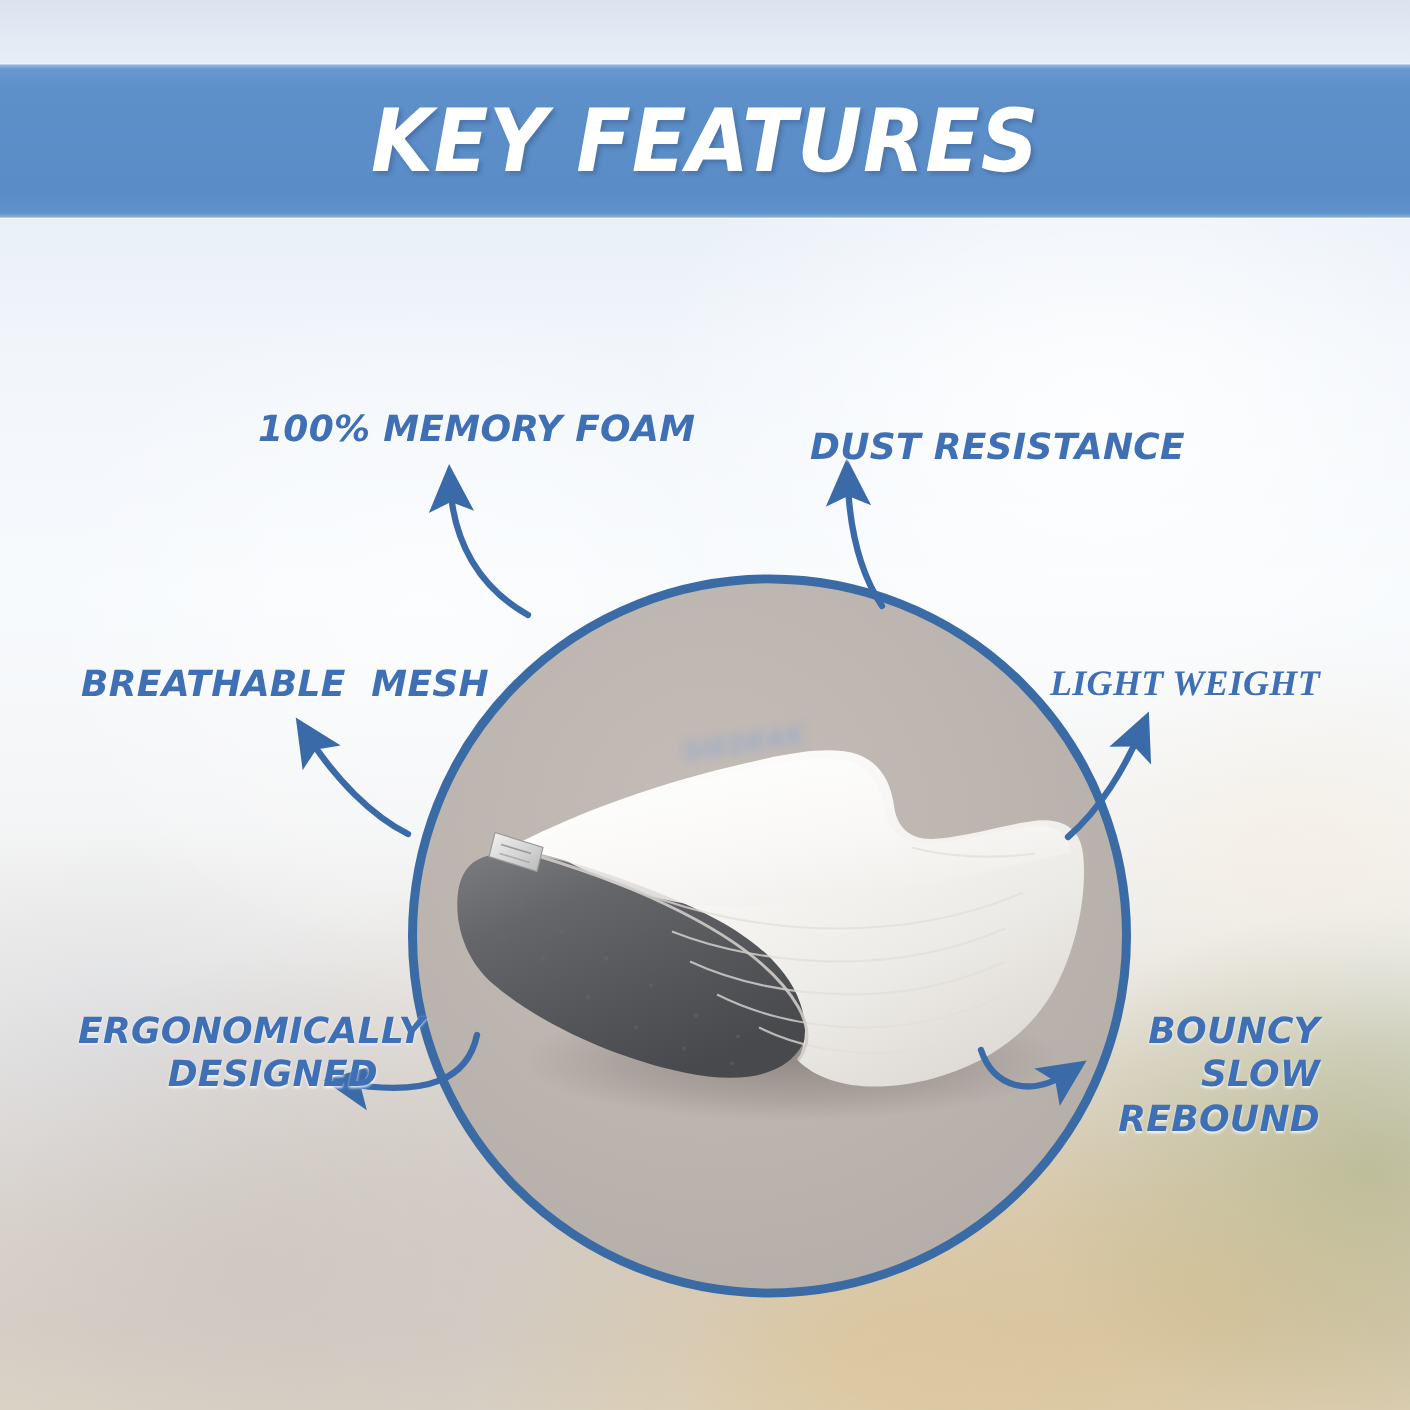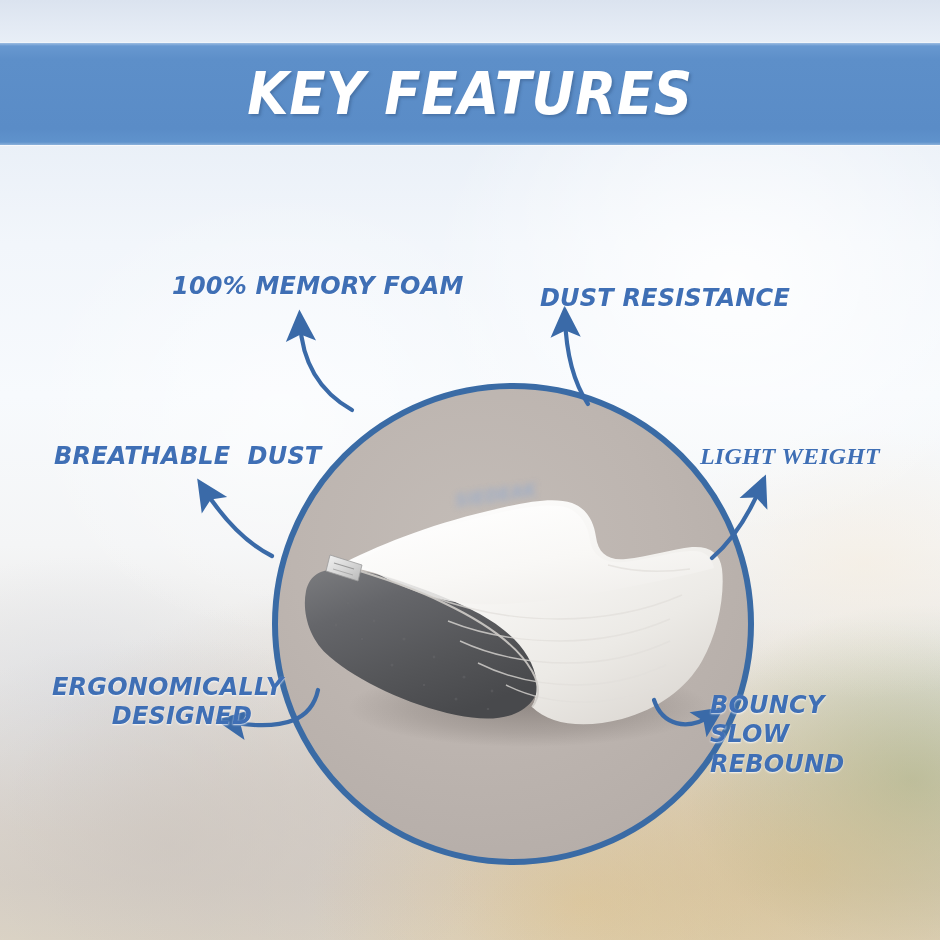--- a/index.html
+++ b/index.html
@@ -99,21 +99,21 @@
     white-space: pre;
     line-height: 1.22;
     user-select: none;
   }
   .label.two-line { white-space: pre-line; }
   .l-memory-foam   { left: 172px; top: 272px; }
   .l-dust          { left: 540px; top: 284px; }
   .l-mesh          { left: 54px;  top: 442px; }
   .l-light         { left: 700px; top: 442px; font-family: Liberation Serif, serif; }
   .l-ergonomic     { left: 52px;  top: 673px; text-align: right; width: 200px; }
-  .l-bouncy        { left: 710px; top: 691px; text-align: left; width: 170px; }
+  .l-bouncy        { left: 710px; top: 673px; text-align: right; width: 170px; }
 
   
   .circle-wrap {
     position: absolute;
     left: 272px;
     top: 383px;
     width: 482px;
     height: 482px;
   }
   .circle-disc {
@@ -267,20 +267,20 @@
       <path d="M 588 404 C 572 380, 566 348, 565 318"></path>
       <path d="M 272 556 C 248 544, 224 520, 204 489"></path>
       <path d="M 712 558 C 733 540, 750 512, 761 486"></path>
       <path d="M 318 690 C 312 718, 288 732, 228 722"></path>
       <path d="M 654 700 C 662 724, 686 733, 714 714"></path>
     </g>
   </svg>
 
   <div class="label l-memory-foam">100% MEMORY FOAM</div>
   <div class="label l-dust">DUST RESISTANCE</div>
-  <div class="label l-mesh">BREATHABLE  DUST</div>
+  <div class="label l-mesh">BREATHABLE  MESH</div>
   <div class="label l-light">LIGHT WEIGHT</div>
   <div class="label l-ergonomic two-line">ERGONOMICALLY
 DESIGNED</div>
   <div class="label l-bouncy two-line">BOUNCY SLOW
 REBOUND</div>
 
 </div>
 
 </body></html>

